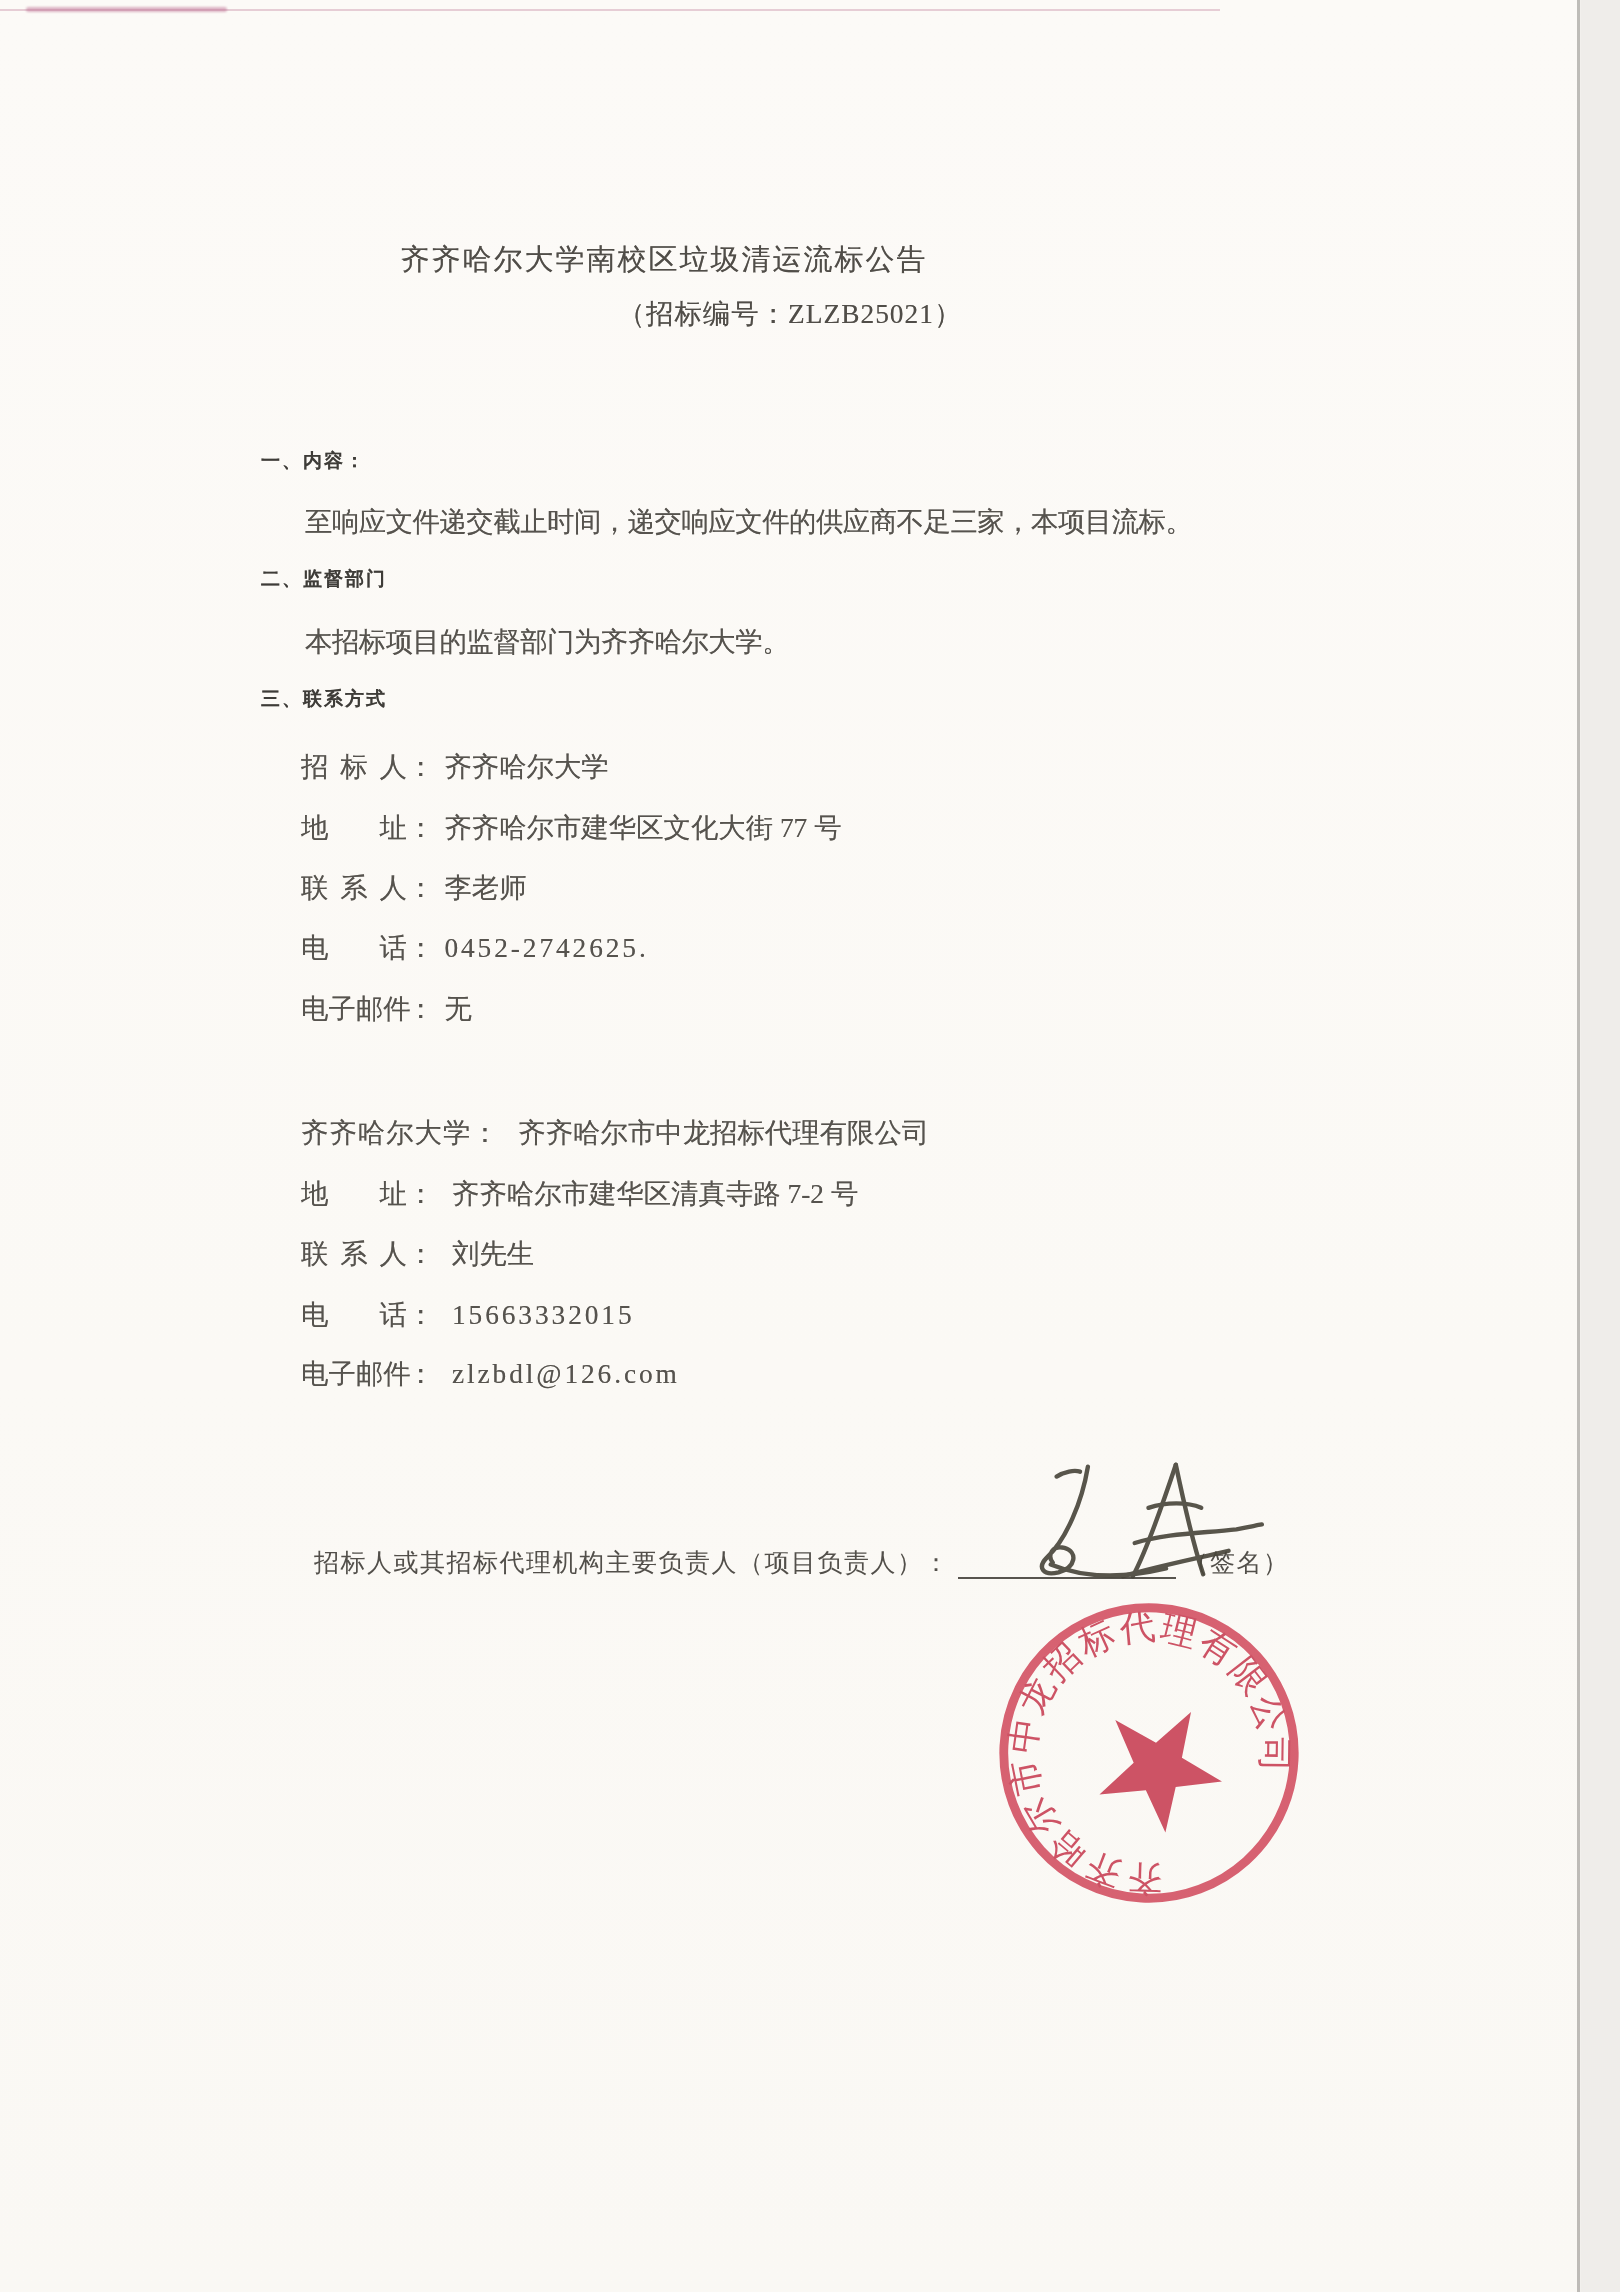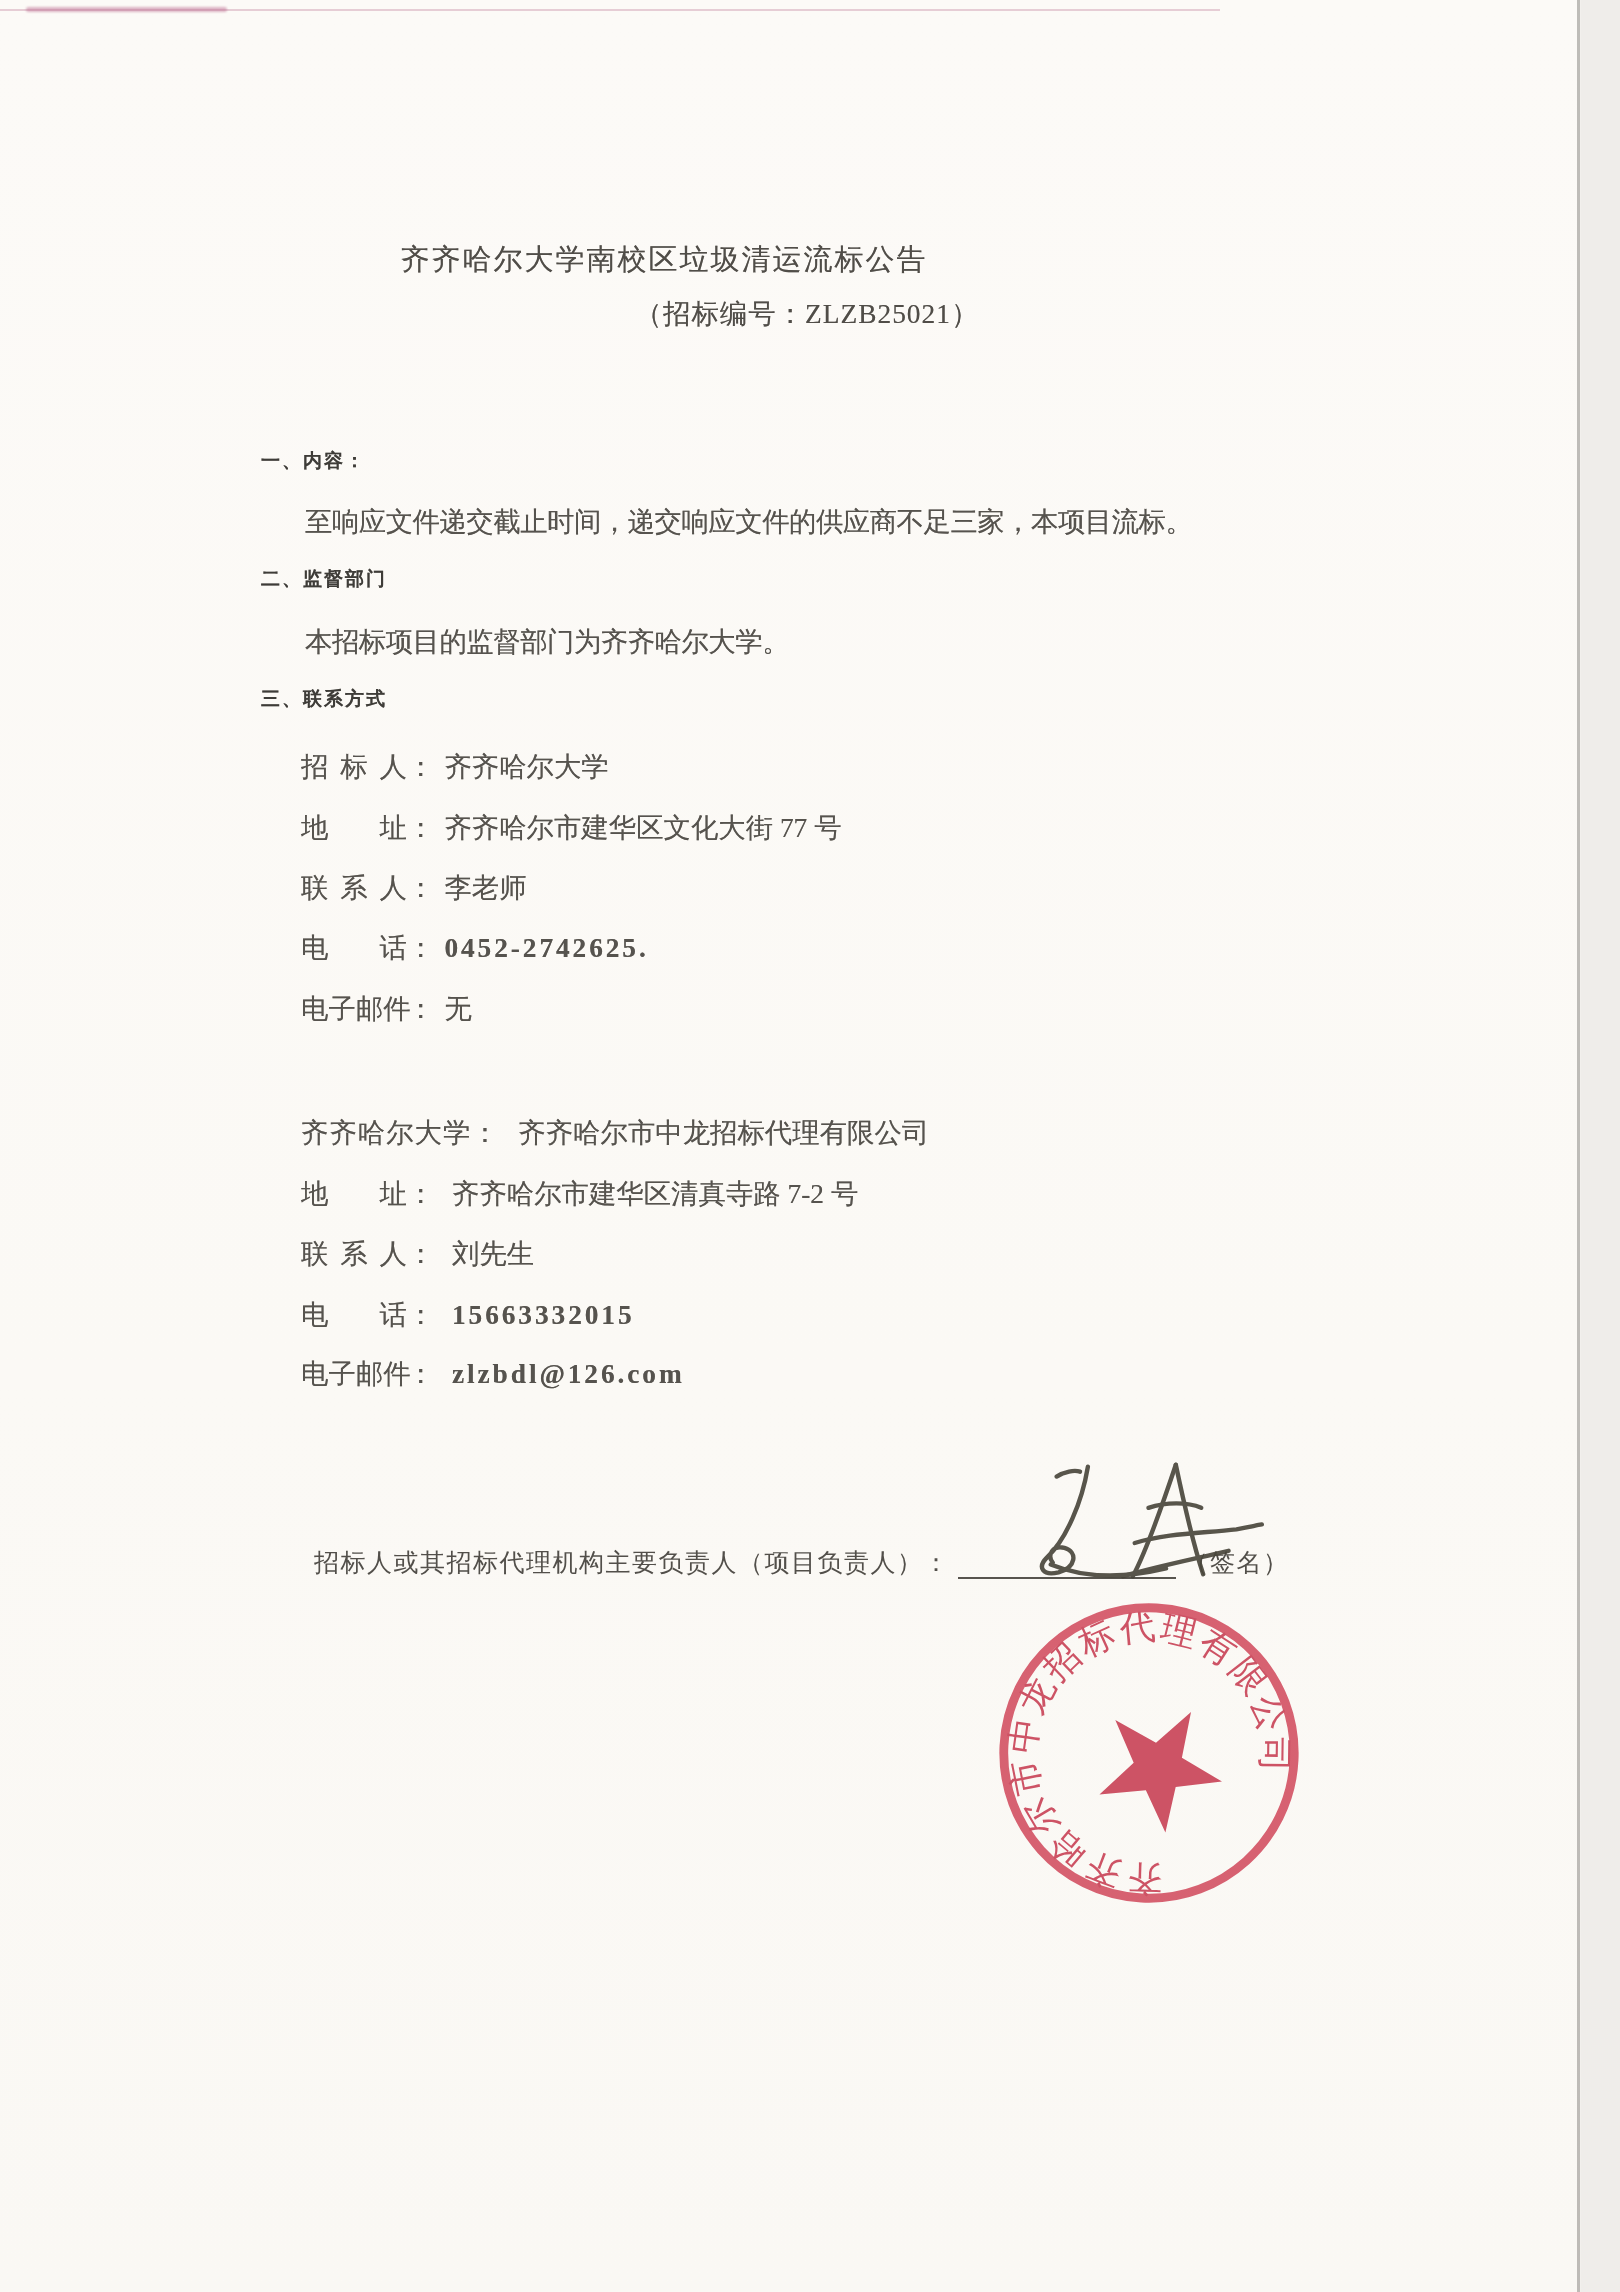--- a/index.html
+++ b/index.html
@@ -12,31 +12,31 @@
     position:absolute;left:0;top:0;width:1580px;height:2293px;
     background:linear-gradient(180deg,#fcfaf7 0%,#fbf9f5 60%,#faf8f4 100%);
   }
   .scan-right-bg{position:absolute;left:1581px;top:0;width:39px;height:2293px;background:#efedea;}
   .scan-edge{position:absolute;left:1577px;top:0;width:2.9px;height:2293px;background:#a9a7a3;opacity:.75;}
   .top-line{position:absolute;left:0;top:8.8px;width:1220px;height:2px;background:rgba(205,150,170,.45);}
   .top-smudge{position:absolute;left:25.5px;top:6.9px;width:201px;height:4.9px;background:rgba(190,110,145,.5);border-radius:2.9px;filter:blur(1px);}
 
   .txt{position:absolute;color:#56534e;font-size:27.4px;line-height:1.15;white-space:nowrap;text-shadow:0 0 0.5px rgba(86,83,78,.6);}
   .doc-title{left:0;top:243px;width:1328px;text-align:center;font-size:29px;letter-spacing:2px;color:#504d48;}
-  .doc-subtitle{left:0;top:299px;width:1580px;text-align:center;font-size:27.4px;letter-spacing:1px;color:#504d48;padding-left:17px;}
+  .doc-subtitle{left:0;top:299px;width:1580px;text-align:center;font-size:27.4px;letter-spacing:1px;color:#504d48;}
   .heading{font-family:"Liberation Sans","DejaVu Sans",sans-serif;font-weight:bold;font-size:19px;color:#3e3c38;letter-spacing:2px;left:261px;}
   .para{left:305px;letter-spacing:-0.5px;}
 
   .row{position:absolute;left:301px;}
   .lab{display:inline-block;width:106px;text-align:justify;text-align-last:justify;vertical-align:top;}
   .lab-wide{display:inline-block;vertical-align:top;letter-spacing:1px;}
   .val{margin-left:10px;}
   .val-indent{margin-left:17.6px;}
   .val-indent-wide{margin-left:19.6px;}
-  .latin{letter-spacing:2.9px;font-weight:bold;}
+  .latin{letter-spacing:2.9px;}
 
   .signoff{position:absolute;white-space:nowrap;}
   .sig-row{left:314px;top:1546px;font-size:25px;letter-spacing:1.5px;color:#524f4a;}
   .org-row{left:606px;top:1678px;font-size:26.5px;letter-spacing:0.5px;color:#524f4a;}
   .blank-line{display:inline-block;height:1.1em;border-bottom:2px solid #57544e;vertical-align:bottom;margin:0 7.8px;}
   .blank-sign{width:218px;}
   .blank-seal{width:235px;}
 
   .signature-svg{position:absolute;left:1027px;top:1457px;z-index:5;}
   .stamp-svg{position:absolute;left:992px;top:1596px;z-index:6;transform:rotate(-42deg);opacity:.88;mix-blend-mode:multiply;}

